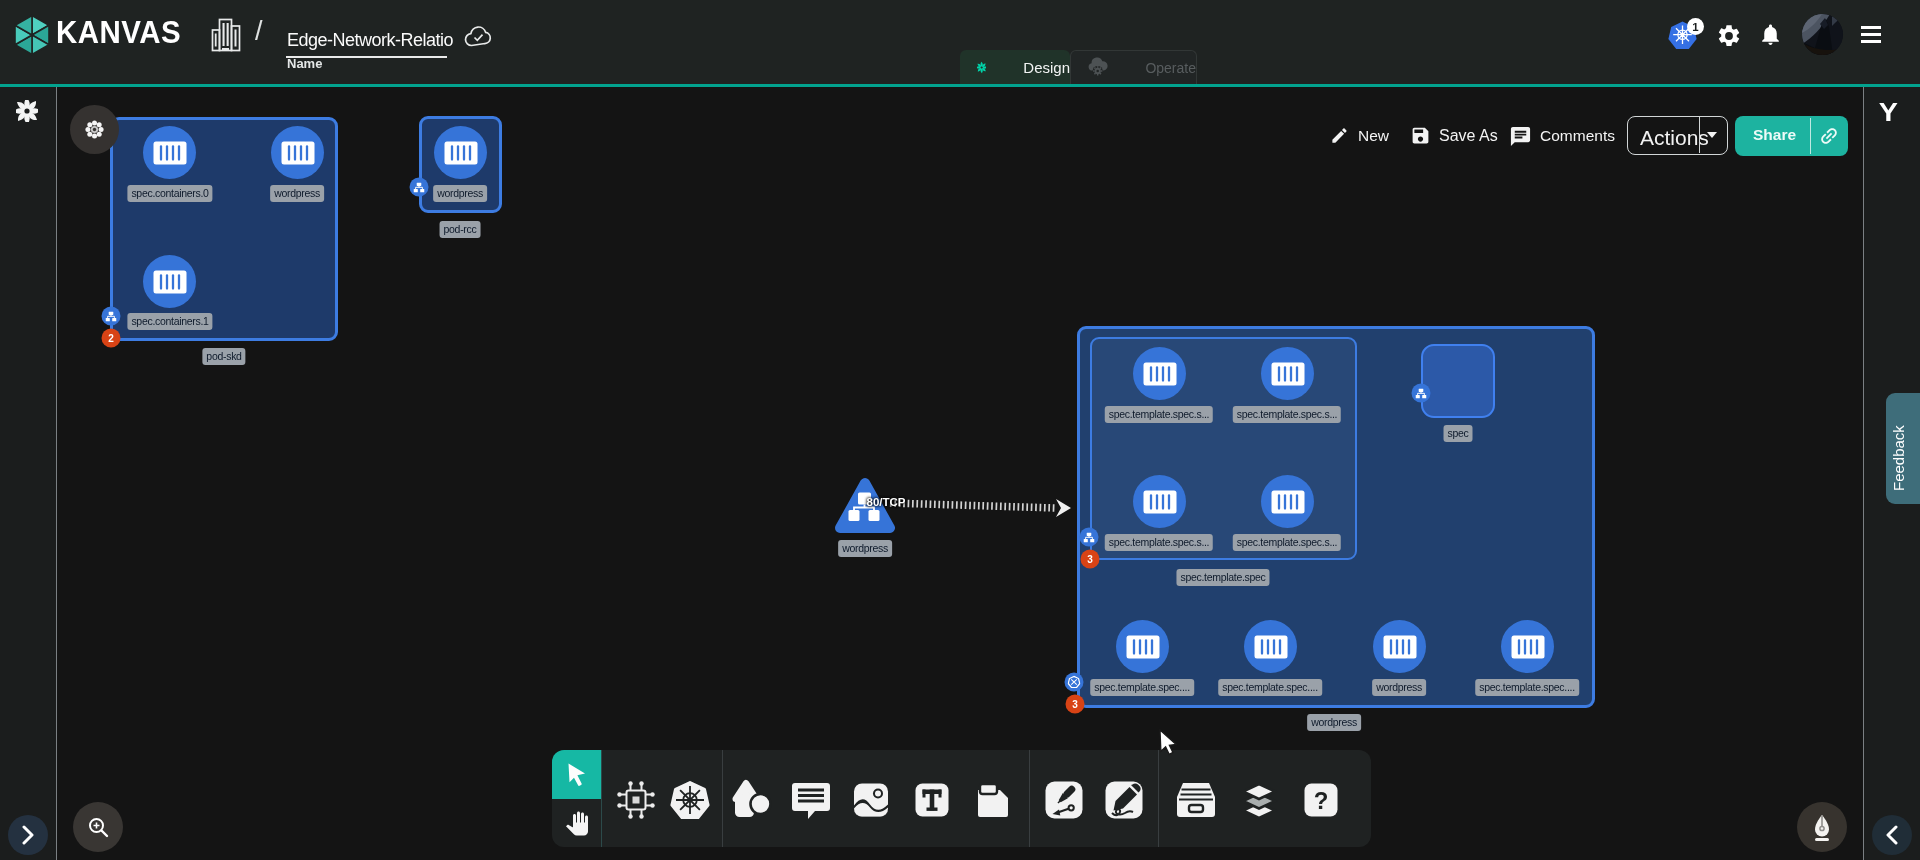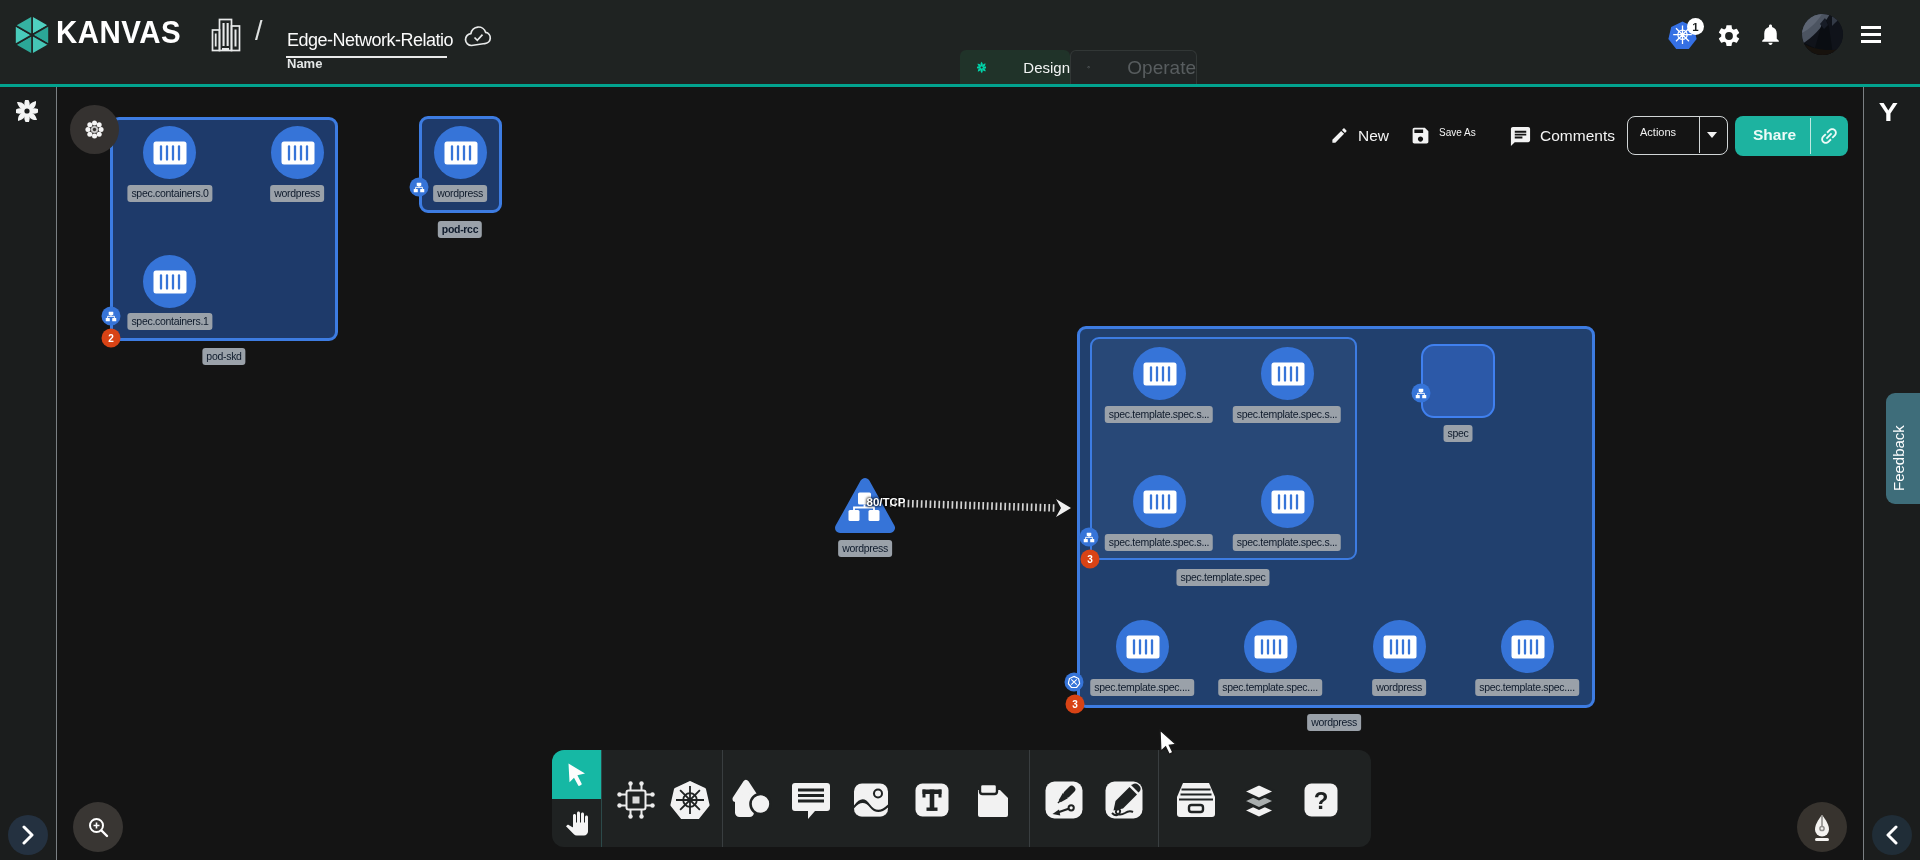--- a/index.html
+++ b/index.html
@@ -90,21 +90,21 @@
   <div class="tab" style="left:1070px;width:127px;background:#212525;border:1px solid #323736;border-bottom:none;">
     <svg style="margin-left:16px;" width="23" height="21" viewBox="0 0 24 22">
       <path d="M18.5 14.5 H6 a4.2 4.2 0 0 1 -0.9,-8.3 A6.2 6.2 0 0 1 17.2 4.1 A4.9 4.9 0 0 1 18.5 14.5 Z" fill="#4d5254"></path>
       <circle cx="12" cy="14.8" r="5.6" fill="#212525"></circle>
       <circle cx="12" cy="14.8" r="3.6" fill="#4d5254"></circle>
       <g stroke="#4d5254" stroke-width="1.7">
           <path d="M12 9.6 v1.6 M12 18.4 v1.6 M6.8 14.8 h1.6 M15.6 14.8 h1.6 M8.3 11.1 l1.2 1.2 M14.5 17.3 l1.2 1.2 M15.7 11.1 l-1.2 1.2 M9.5 17.3 l-1.2 1.2"></path>
         </g>
       <circle cx="12" cy="14.8" r="1.4" fill="#212525"></circle>
     </svg>
-    <span style="margin-left:9px;font-size:19px;color:#585d5f;">Operate</span>
+    <span style="margin-left:9px;font-size:14px;color:#585d5f;">Operate</span>
   </div>
 
   <svg class="abs" style="left:1668px;top:21px;" width="29" height="28" viewBox="0 0 29 28">
     <polygon points="14.5,0.5 25.8,5.9 28.6,18.1 20.8,27.9 8.2,27.9 0.4,18.1 3.2,5.9" fill="#3570e4"></polygon>
     <g stroke="#fff" fill="none" stroke-width="1.3">
       <circle cx="14.5" cy="13.7" r="4.6"></circle>
       <path d="M14.5 13.7 V4.4 M14.5 13.7 V23 M14.5 13.7 H5.2 M14.5 13.7 H23.8 M14.5 13.7 L8 7.2 M14.5 13.7 L21 20.2 M14.5 13.7 L21 7.2 M14.5 13.7 L8 20.2"></path>
     </g>
     <circle cx="14.5" cy="13.7" r="1.4" fill="#fff"></circle>
   </svg>
@@ -163,27 +163,27 @@
     </svg>
   </div>
 
   <svg class="abs" style="left:1330px;top:126px;" width="19" height="19" viewBox="0 0 24 24">
       <path fill="#f3f3f3" d="M3 17.25V21h3.75L17.81 9.94l-3.75-3.75L3 17.25zM20.71 7.04c.39-.39.39-1.02 0-1.41l-2.34-2.34c-.39-.39-1.02-.39-1.41 0l-1.83 1.83 3.75 3.75 1.83-1.83z"></path>
     </svg>
   <div class="abs" style="left:1358px;top:127px;font-size:15.5px;color:#f4f4f4;">New</div>
   <svg class="abs" style="left:1410px;top:125px;" width="21" height="21" viewBox="0 0 24 24">
       <path fill="#f3f3f3" d="M17 3H5c-1.11 0-2 .9-2 2v14c0 1.1.89 2 2 2h14c1.1 0 2-.9 2-2V7l-4-4zm-5 16c-1.66 0-3-1.34-3-3s1.34-3 3-3 3 1.34 3 3-1.34 3-3 3zm3-10H5V5h10v4z"></path>
     </svg>
-  <div class="abs" style="left:1439px;top:127px;font-size:10px;color:#f4f4f4;">Save As</div>
+  <div class="abs" style="left:1439px;top:127px;font-size:16px;color:#f4f4f4;">Save As</div>
   <svg class="abs" style="left:1509px;top:125px;" width="23" height="23" viewBox="0 0 24 24">
       <path fill="#f3f3f3" d="M20 2H4c-1.1 0-1.99.9-1.99 2L2 22l4-4h14c1.1 0 2-.9 2-2V4c0-1.1-.9-2-2-2zM6 9h12v2H6V9zm8 5H6v-2h8v2zm4-6H6V6h12v2z"></path>
     </svg>
   <div class="abs" style="left:1540px;top:127px;font-size:15.5px;color:#f4f4f4;">Comments</div>
   <div class="abs" style="left:1627px;top:116px;width:101px;height:39px;border:1.5px solid #d2d6d7;border-radius:8px;">
-    <span style="position:absolute;left:12px;top:9px;font-size:11px;color:#f2f2f2;">Actions</span>
+    <span style="position:absolute;left:12px;top:9px;font-size:21px;color:#f2f2f2;">Actions</span>
     <div style="position:absolute;left:71px;top:0;width:1px;height:36px;background:#d2d6d7;"></div>
     <svg style="position:absolute;left:78px;top:14px;" width="12" height="8" viewBox="0 0 12 8">
         <polygon points="1,1 11,1 6,7" fill="#f2f2f2"></polygon>
       </svg>
   </div>
   <div class="abs" style="left:1735px;top:116px;width:113px;height:40px;border-radius:8px;background:#1db3a0;">
     <span style="position:absolute;left:18px;top:10px;font-size:15.5px;font-weight:bold;color:#eefbf8;">Share</span>
     <div style="position:absolute;left:75px;top:2px;width:1px;height:36px;background:#bfe9e2;"></div>
     <svg style="position:absolute;left:83px;top:9px;" width="22" height="22" viewBox="0 0 24 24">
         <path fill="#eefbf8" d="M17 7h-4v2h4c1.65 0 3 1.35 3 3s-1.35 3-3 3h-4v2h4c2.76 0 5-2.24 5-5s-2.24-5-5-5zm-6 8H7c-1.65 0-3-1.35-3-3s1.35-3 3-3h4V7H7c-2.76 0-5 2.24-5 5s2.24 5 5 5h4v-2zm-3-4h8v2H8v-2z" transform="rotate(-45 12 12)"></path>
@@ -246,21 +246,21 @@
         <rect x="0.5" y="0.5" width="33" height="23" rx="2.5" fill="#fff"></rect>
         <g stroke="#3674d8" stroke-width="2.3" stroke-linecap="round">
           <line x1="8" y1="5.5" x2="8" y2="18.5"></line>
           <line x1="14" y1="5.5" x2="14" y2="18.5"></line>
           <line x1="20" y1="5.5" x2="20" y2="18.5"></line>
           <line x1="26" y1="5.5" x2="26" y2="18.5"></line>
         </g>
       </svg>
     </div>
   <div class="badge" style="left:460px;top:185px;">wordpress</div>
-  <div class="badge" style="left:460px;top:221px;font-weight:bold;">pod-rcc</div>
+  <div class="badge" style="left:460px;top:221px;">pod-rcc</div>
   <div class="cbadge blue" style="left:419px;top:187px;">
       <svg width="11" height="10" viewBox="0 0 11 10">
         <g fill="#fff">
           <rect x="3.2" y="0" width="4.6" height="3.4" rx="0.6"></rect>
           <rect x="0" y="6.4" width="4.3" height="3.6" rx="0.6"></rect>
           <rect x="6.7" y="6.4" width="4.3" height="3.6" rx="0.6"></rect>
         </g>
         <path d="M5.5 3.4 v1.4 M2.1 6.4 V4.8 h6.8 v1.6" stroke="#fff" stroke-width="1" fill="none"></path>
       </svg>
     </div>

